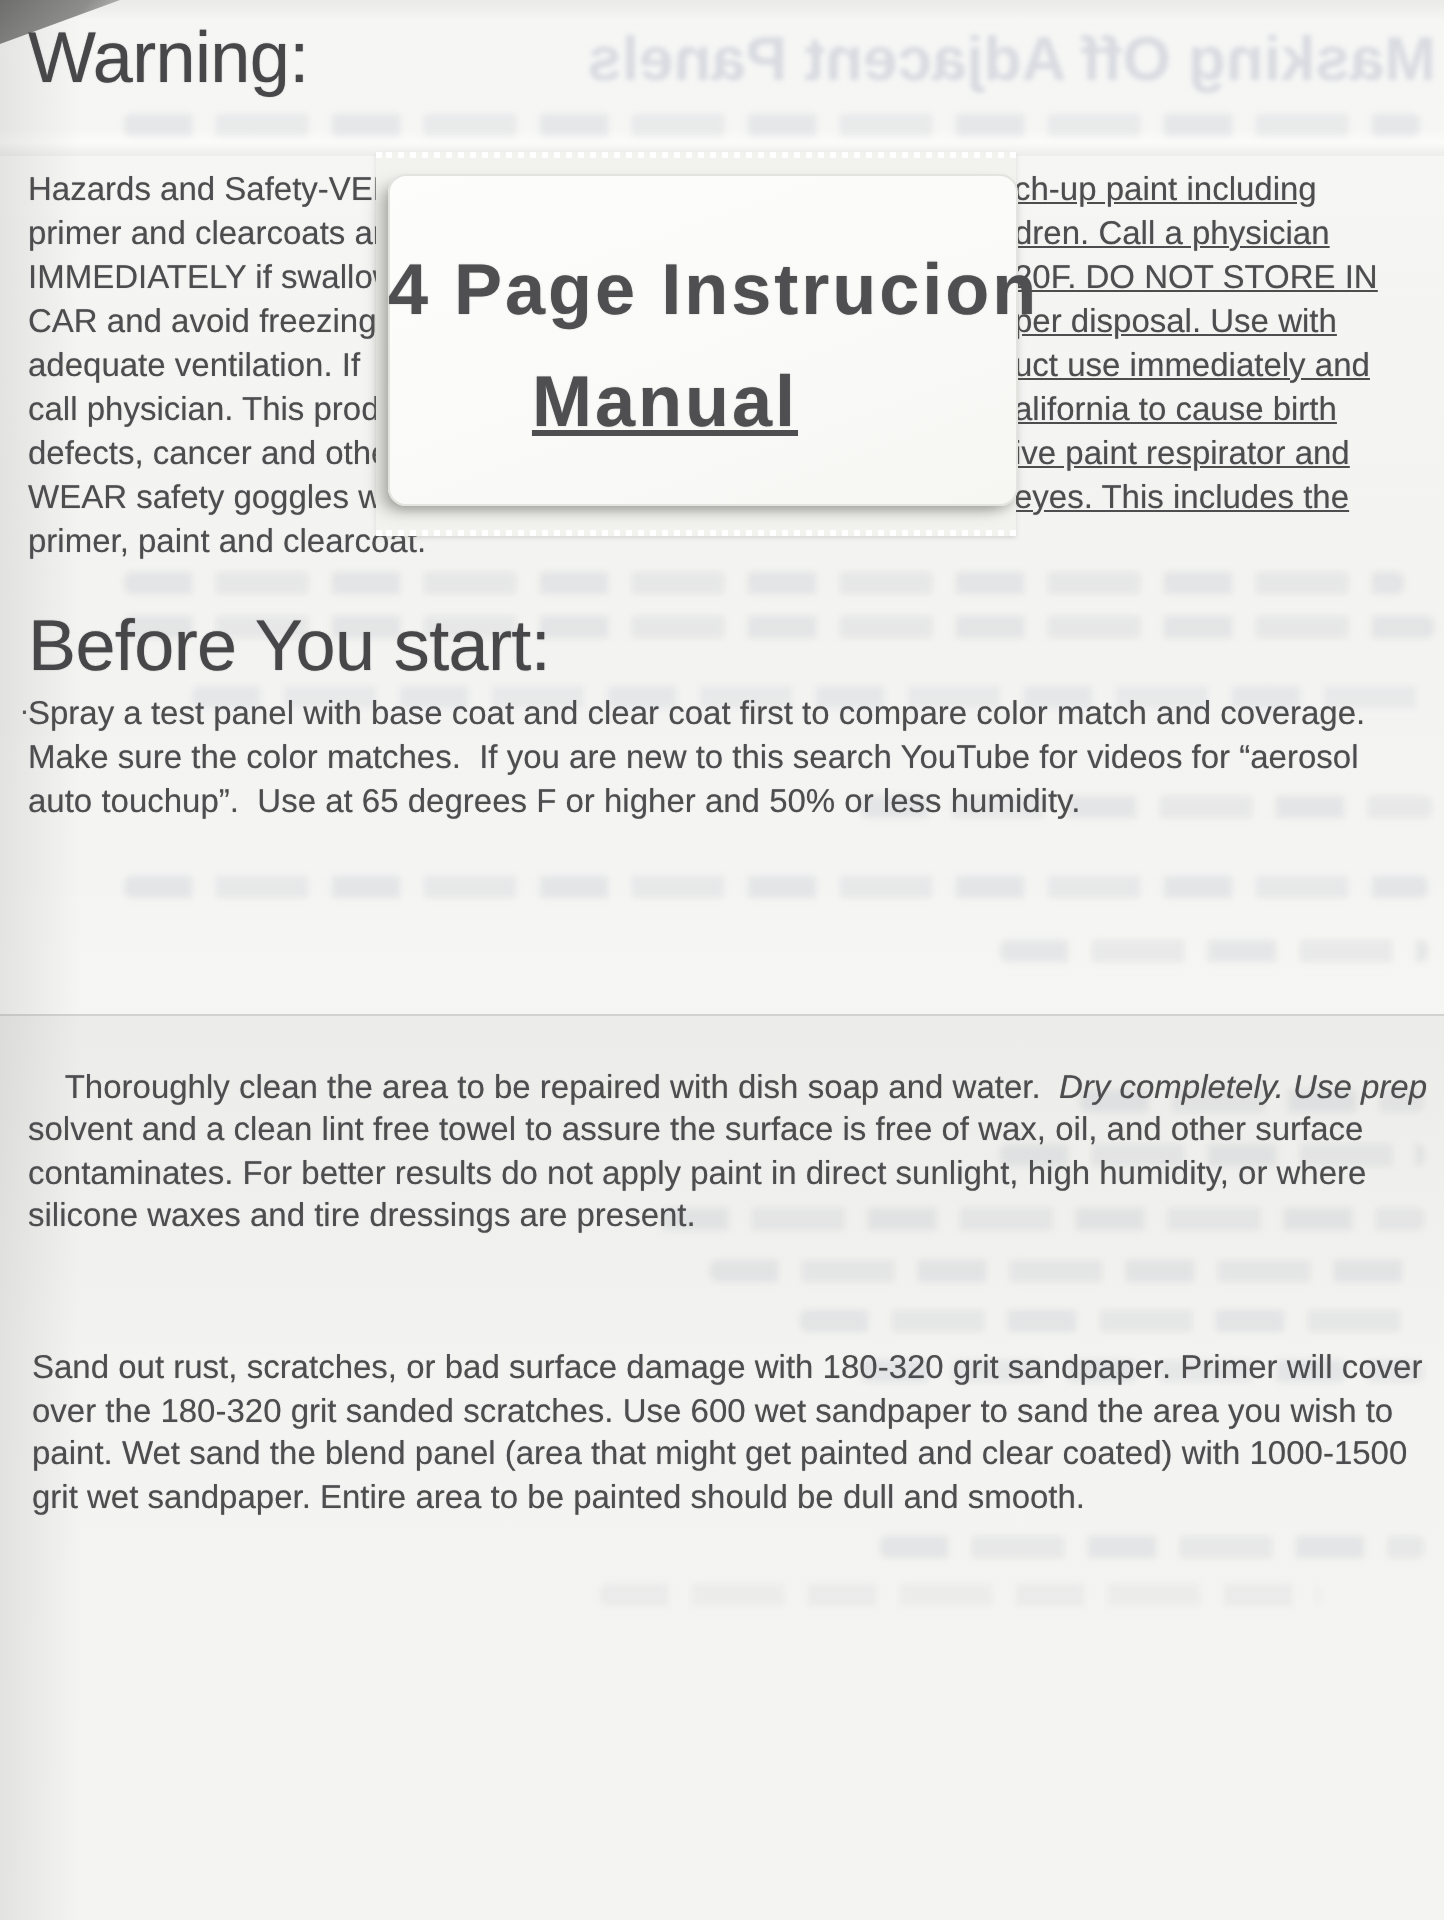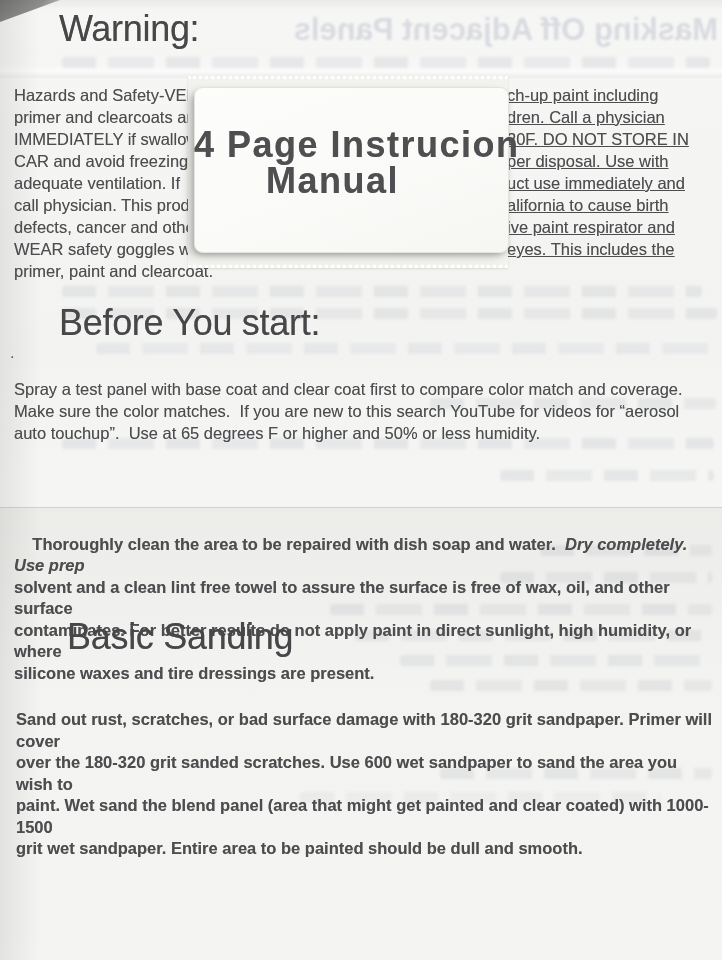--- a/index.html
+++ b/index.html
@@ -28,42 +28,42 @@
 
   
   .bleed{position:absolute;filter:blur(1.3px);opacity:.8;pointer-events:none;}
   .bleed-line{position:absolute;height:11px;border-radius:4px;filter:blur(1.6px);pointer-events:none;
     background:repeating-linear-gradient(90deg,rgba(148,154,168,0.16) 0 34px,rgba(148,154,168,0) 34px 46px,rgba(148,154,168,0.13) 46px 92px,rgba(148,154,168,0) 92px 104px);}
   #bleed-title{left:322px;top:12px;width:396px;font-size:31px;font-weight:700;
     color:rgba(178,184,198,0.55);transform:scaleX(-1);text-align:center;white-space:nowrap;}
 
   
   .h1{position:absolute;font-size:36px;font-weight:400;letter-spacing:-0.3px;color:#474749;
-    text-shadow:0 0 0.6px rgba(70,70,72,0.55);white-space:nowrap;margin-left:45px;}
+    text-shadow:0 0 0.6px rgba(70,70,72,0.55);white-space:nowrap;}
   .body{position:absolute;font-size:16.5px;line-height:22px;white-space:pre-wrap;
     color:#4d4d4f;text-shadow:0 0 0.5px rgba(77,77,79,0.45);}
   .body-wide{line-height:21.5px;}
   .it{font-style:italic;}
   #stray-mark{position:absolute;left:10px;top:344px;font-size:16px;color:#5a5a5c;}
 
   
   #sticker-strip{position:absolute;left:188px;top:76px;width:320px;height:186px;
     background:#f2f2ef;
     border-top:3px dotted rgba(255,255,255,0.95);
     border-bottom:3px dotted rgba(255,255,255,0.95);
     box-shadow:0 1px 2px rgba(140,140,135,0.25);}
   #sticker-label{position:absolute;left:194px;top:87px;width:313px;height:164px;
     background:linear-gradient(160deg,#fdfdfc 0%,#fafaf8 55%,#f6f6f3 100%);
     border:1px solid #e3e3df;border-radius:9px;
     box-shadow:-6px 4px 8px -2px rgba(105,105,100,0.45),0 3px 5px -1px rgba(120,120,115,0.35);}
   .sticker-text{position:absolute;width:277px;text-align:center;left:194px;
     font-weight:700;font-size:36px;letter-spacing:1.5px;color:#4f4f51;
     text-shadow:0 0 0.6px rgba(79,79,81,0.5);white-space:nowrap;}
   #sticker-line1{top:124px;}
-  #sticker-line2{top:160px;}
+  #sticker-line2{top:180px;text-decoration:underline;}
 </style>
 </head>
 <body>
 
 <div id="photo">
 
   <div class="shade" id="sheet-top"></div>
   <div class="shade" id="sheet-bottom-tint"></div>
   <div class="shade" id="crease-band"></div>
   <div class="shade" id="vignette-left"></div>
@@ -107,30 +107,29 @@
 ive paint respirator and
 eyes. This includes the</div>
 
   <div id="sticker-strip"></div>
   <div id="sticker-label"></div>
   <div class="sticker-text" id="sticker-line1">4 Page Instrucion</div>
   <div class="sticker-text" id="sticker-line2">Manual</div>
 
   <div class="h1" style="left:14px;top:302px;">Before You start:</div>
   <div id="stray-mark">.</div>
-  <div class="body" style="left:14px;top:378px;width:700px;">Spray a test panel with base coat and clear coat first to compare color match and coverage.
+  <div class="body" style="left:14px;top:346px;width:700px;">Spray a test panel with base coat and clear coat first to compare color match and coverage.
 Make sure the color matches.  If you are new to this search YouTube for videos for “aerosol
 auto touchup”.  Use at 65 degrees F or higher and 50% or less humidity.</div>
 
-  <div class="body body-wide" style="left:14px;top:512px;width:700px;font-weight:bold;">
+  <div class="body body-wide" style="left:14px;top:512px;width:700px;">
     <span>Thoroughly clean the area to be repaired with dish soap and water.  </span><span class="it">Dry completely. Use prep</span><span>
 solvent and a clean lint free towel to assure the surface is free of wax, oil, and other surface
 contaminates. For better results do not apply paint in direct sunlight, high humidity, or where
 silicone waxes and tire dressings are present.</span>
   </div>
 
-  <div class="h1" style="left:22px;top:616px;">Basic Sanding</div>
-  <div class="body body-wide" style="left:16px;top:709px;width:700px;font-weight:bold;">Sand out rust, scratches, or bad surface damage with 180-320 grit sandpaper. Primer will cover
+  <div class="body body-wide" style="left:16px;top:674px;width:700px;">Sand out rust, scratches, or bad surface damage with 180-320 grit sandpaper. Primer will cover
 over the 180-320 grit sanded scratches. Use 600 wet sandpaper to sand the area you wish to
 paint. Wet sand the blend panel (area that might get painted and clear coated) with 1000-1500
 grit wet sandpaper. Entire area to be painted should be dull and smooth.</div>
 
 </div>
 
 </body></html>

